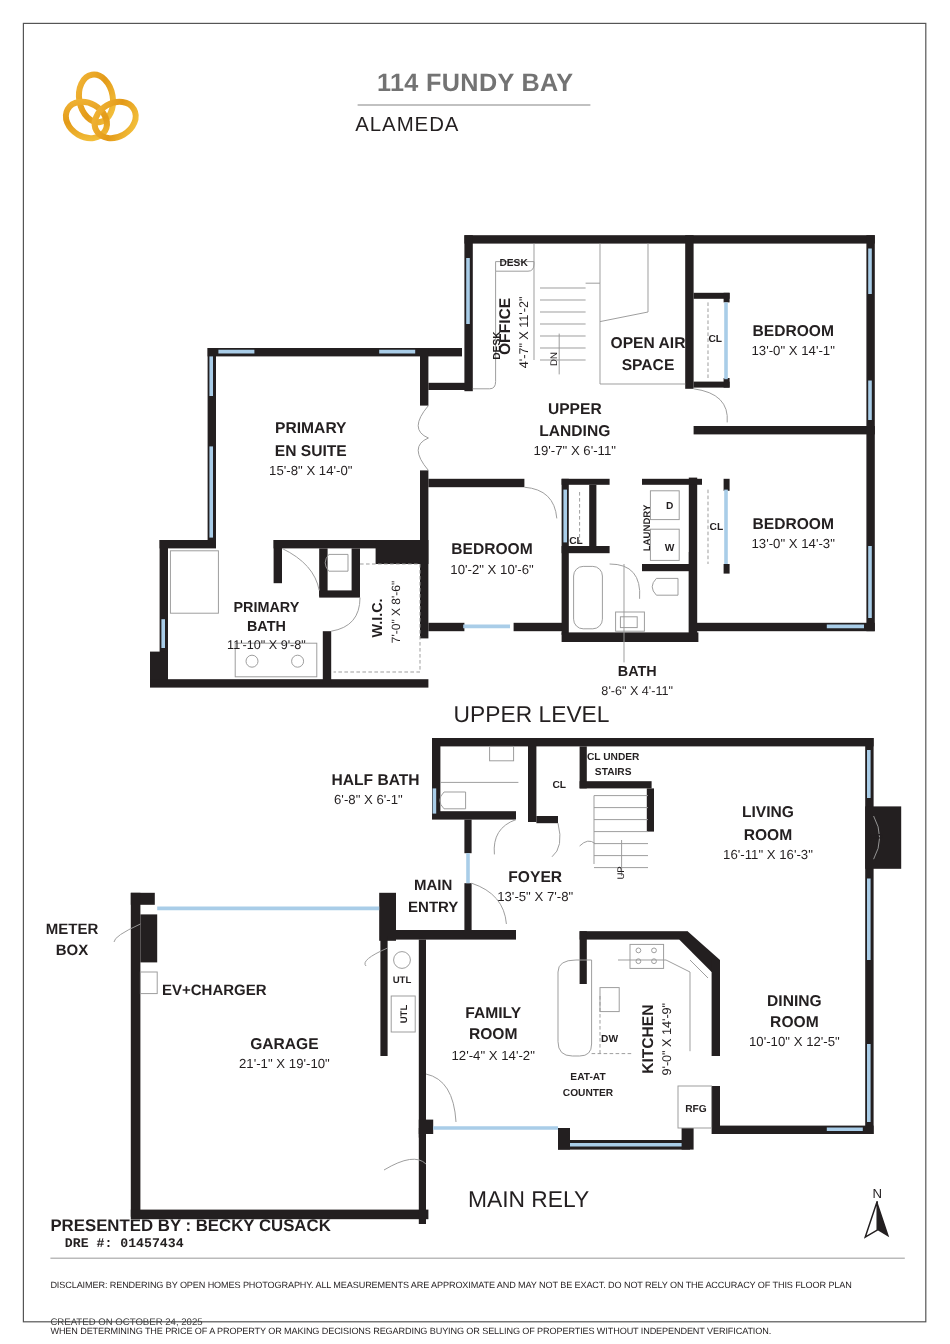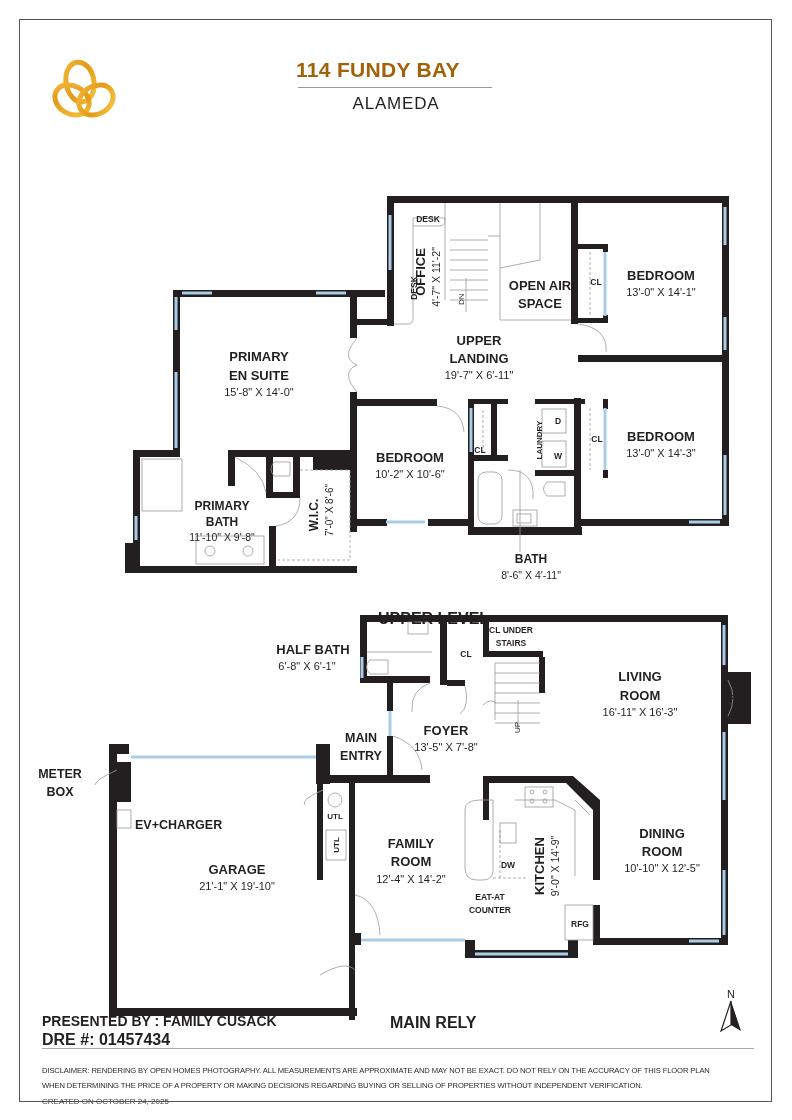--- a/index.html
+++ b/index.html
@@ -1,27 +1,27 @@
 <!DOCTYPE html>
 <html><head>
 <meta charset="utf-8">
 <style>
   html, body { margin:0; padding:0; background:#ffffff; }
   body { width:792px; height:1120px; position:relative; overflow:hidden; font-family:"Liberation Sans", sans-serif; color:#231f20; }
   .frame { position:absolute; left:19px; top:19px; width:753px; height:1083px; border:1.5px solid #555; box-sizing:border-box; }
   .logo { position:absolute; left:50px; top:58px; width:72px; height:64px; }
-  .title { position:absolute; left:296px; top:58px; width:200px; font-weight:700; font-size:21px; letter-spacing:0.3px; color:#a16207; }
+  .title { position:absolute; left:296px; top:58px; width:200px; text-align:center; font-weight:700; font-size:21px; letter-spacing:0.3px; color:#737373; }
   .title-rule { position:absolute; left:298px; top:87px; width:194px; height:1px; background:#999; }
-  .subtitle { position:absolute; left:296px; top:94px; width:200px; text-align:center; font-size:17px; letter-spacing:0.8px; color:#231f20; }
+  .subtitle { position:absolute; left:296px; top:94px; width:200px; font-size:17px; letter-spacing:0.8px; color:#231f20; }
   svg.plan { position:absolute; left:0; top:0; }
   .rl { font-family:"Liberation Sans", sans-serif; font-weight:700; fill:#231f20; }
   .rd { font-family:"Liberation Sans", sans-serif; font-weight:400; fill:#231f20; }
-  .lvl { position:absolute; font-weight:700; font-size:16px; color:#231f20;margin-top:24px; }
+  .lvl { position:absolute; font-weight:400; font-size:19px; color:#231f20; }
   .presented { position:absolute; left:42px; top:1013px; font-weight:700; font-size:14px; color:#231f20; }
-  .dre { position:absolute; left:42px; top:1031px; font-weight:700; font-size:16px; color:#231f20; }
+  .dre { position:absolute; left:54px; top:1031px; font-weight:700; font-size:11px; color:#231f20;font-family:Liberation Mono, monospace; }
   .foot-rule { position:absolute; left:42px; top:1048px; width:712px; height:1px; background:#aaa; }
   .created { position:absolute; left:42px; top:1052px; font-size:8px; color:#444;margin-top:45px; }
   .disc { position:absolute; left:42px; font-size:7.6px; color:#231f20; letter-spacing:-0.1px; white-space:nowrap; }
   .north { position:absolute; left:716px; top:987px; width:30px; height:48px; }
 </style>
 </head>
 <body>
 
 <div class="frame"></div>
 
@@ -313,18 +313,18 @@
 
 <div class="lvl" style="left:378px; top:586px;">UPPER LEVEL</div>
 <div class="lvl" style="left:390px; top:990px;">MAIN RELY</div>
 
 <svg class="north" viewBox="0 0 30 48">
   <text x="15" y="11" font-size="11" text-anchor="middle" font-family="Liberation Sans, sans-serif" fill="#231f20">N</text>
   <path d="M15 14 L5 44 L15 38 Z" fill="none" stroke="#231f20" stroke-width="1.2"></path>
   <path d="M15 14 L25 44 L15 38 Z" fill="#231f20"></path>
 </svg>
 
-<div class="presented">PRESENTED BY : FAMILY CUSACK</div>
+<div class="presented">PRESENTED BY : BECKY CUSACK</div>
 <div class="dre">DRE #: 01457434</div>
 <div class="foot-rule"></div>
 <div class="created">CREATED ON OCTOBER 24, 2025</div>
 <div class="disc" style="top:1066px;">DISCLAIMER: RENDERING BY OPEN HOMES PHOTOGRAPHY. ALL MEASUREMENTS ARE APPROXIMATE AND MAY NOT BE EXACT. DO NOT RELY ON THE ACCURACY OF THIS FLOOR PLAN</div>
-<div class="disc" style="top:1081px;">WHEN DETERMINING THE PRICE OF A PROPERTY OR MAKING DECISIONS REGARDING BUYING OR SELLING OF PROPERTIES WITHOUT INDEPENDENT VERIFICATION.</div>
+<div class="disc" style="top:1105px;">WHEN DETERMINING THE PRICE OF A PROPERTY OR MAKING DECISIONS REGARDING BUYING OR SELLING OF PROPERTIES WITHOUT INDEPENDENT VERIFICATION.</div>
 
 </body></html>

